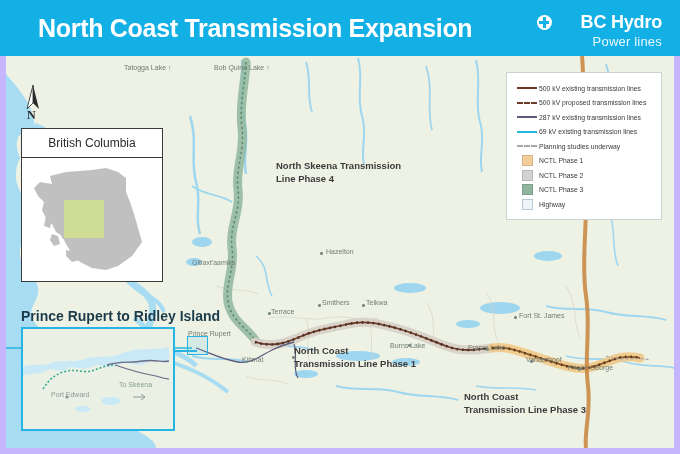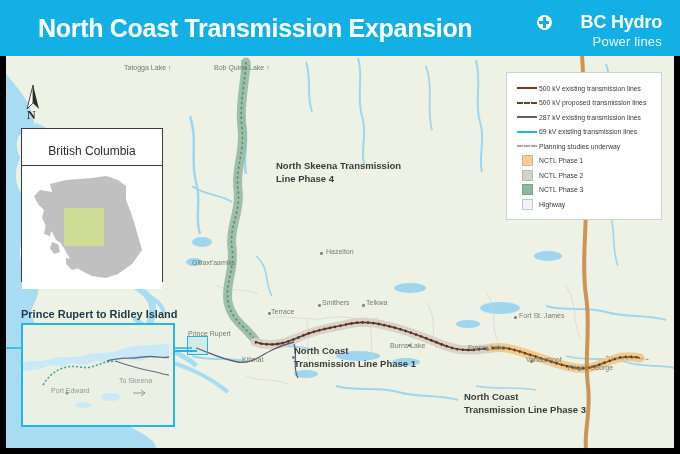--- a/index.html
+++ b/index.html
@@ -1,17 +1,17 @@
 <!DOCTYPE html>
 <html><head>
 <meta charset="utf-8">
 <style>
   html,body{margin:0;padding:0;background:#fff;}
   body{font-family:"Liberation Sans",sans-serif;}
-  #page{position:relative;width:680px;height:454px;overflow:hidden;background:#000000;}
+  #page{position:relative;width:680px;height:454px;overflow:hidden;background:#c4b5fd;}
 
   
   #header{position:absolute;left:0;top:0;width:680px;height:56px;background:#13b0e6;}
   #header-title{position:absolute;left:38px;top:14px;font-size:25px;font-weight:bold;color:#ffffff;letter-spacing:-0.3px;white-space:nowrap;}
   #logo{position:absolute;right:18px;top:12px;text-align:right;}
   #logo-row{display:flex;align-items:center;justify-content:flex-end;gap:5px;}
   #logo-mark{width:15px;height:15px;border-radius:50%;background:#ffffff;position:relative;flex:none;}
   #logo-mark:before{content:"";position:absolute;left:6px;top:2px;width:3px;height:11px;background:#13b0e6;}
   #logo-mark:after{content:"";position:absolute;left:2.5px;top:6px;width:10px;height:3px;background:#13b0e6;}
   #logo-text{font-size:18px;font-weight:bold;color:#fff;letter-spacing:-0.2px;padding-left:24px;}
@@ -27,25 +27,25 @@
   .dot{position:absolute;width:2.5px;height:2.5px;border-radius:50%;background:#7b8a82;}
   .phase-label{position:absolute;color:#3b3b3b;font-size:9.5px;font-weight:bold;line-height:13px;white-space:nowrap;}
   .toplabel{position:absolute;color:#6d7b74;font-size:7px;white-space:nowrap;}
 
   
   #north{position:absolute;left:16px;top:28px;width:22px;height:42px;}
   #north-n{position:absolute;left:5px;top:24px;font-size:12px;font-weight:bold;color:#2b2b2b;font-family:"Liberation Serif",serif;}
 
   
   #inset-bc{position:absolute;left:15px;top:72px;width:140px;height:152px;background:#ffffff;border:1px solid #3a3a3a;}
-  #inset-bc-title{height:28px;line-height:28px;text-align:center;font-size:12px;color:#2b2b2b;border-bottom:1px solid #3a3a3a;margin-top:8px;}
+  #inset-bc-title{height:28px;line-height:28px;text-align:center;font-size:12px;color:#2b2b2b;border-bottom:1px solid #3a3a3a;}
   #inset-bc-body{position:relative;height:123px;background:#fff;}
 
   #inset-pr{position:absolute;left:15px;top:252px;width:152px;height:120px;}
-  #inset-pr-title{font-size:11px;font-weight:bold;color:#1b3a4a;margin-bottom:3px;white-space:nowrap;}
+  #inset-pr-title{font-size:14px;font-weight:bold;color:#1b3a4a;margin-bottom:3px;white-space:nowrap;}
   #inset-pr-box{position:relative;width:150px;height:100px;border:2px solid #25b4e4;background:#eaf1e4;overflow:hidden;}
   .prlabel{position:absolute;color:#8a9b93;font-size:7px;white-space:nowrap;}
 
   
   #pr-connector{position:absolute;left:167px;top:294px;width:24px;height:2px;background:#25b4e4;}
   #pr-marker{position:absolute;left:181px;top:280px;width:19px;height:17px;border:1.5px solid #25b4e4;background:rgba(37,180,228,0.12);}
 
   
   #legend{position:absolute;right:12px;top:16px;width:156px;background:#ffffff;border:1px solid #c9d3cf;padding:8px 8px 7px 8px;box-sizing:border-box;}
   .leg-row{display:flex;align-items:center;height:14.5px;}

